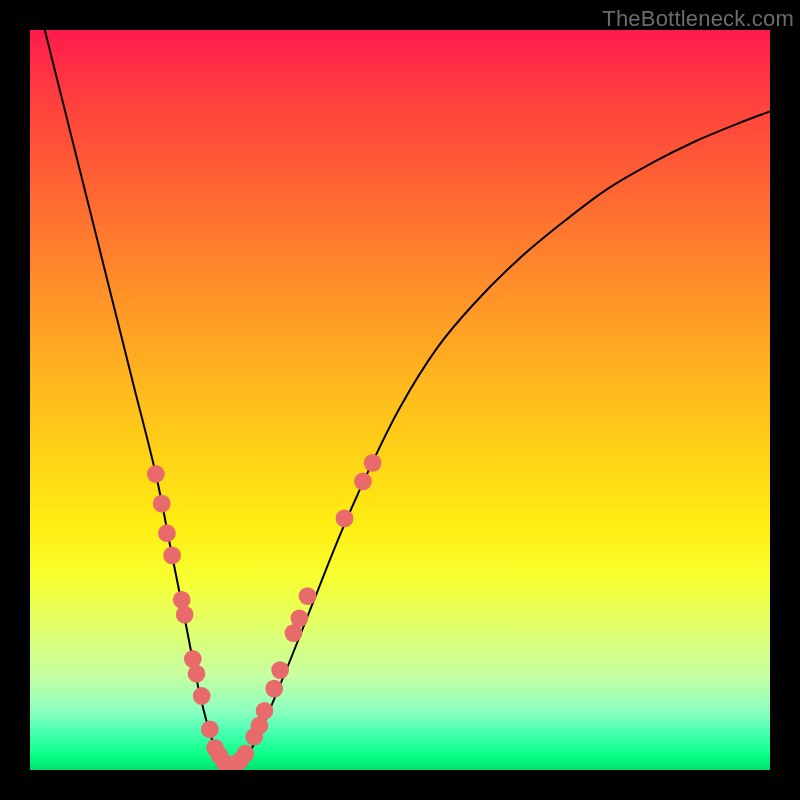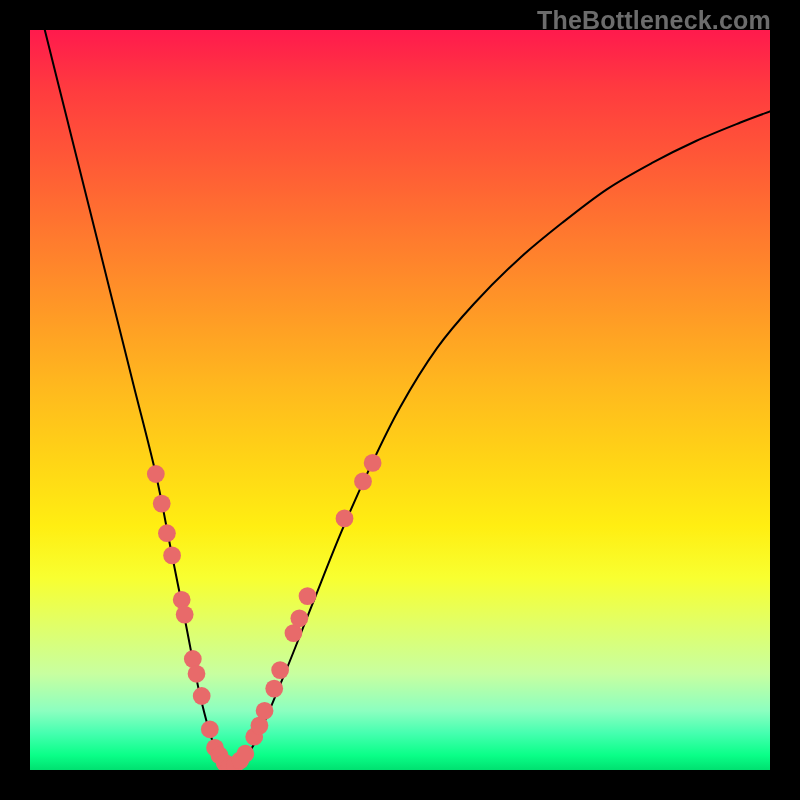--- a/index.html
+++ b/index.html
@@ -37,25 +37,25 @@
       #e6ff5c 79%,
       #c8ffa0 87%,
       #8cffc0 92%,
       #46ffb0 95%,
       #0aff88 98%,
       #00e070 100%);
   }
   .watermark {
     position: absolute;
     top: 6px;
-    right: 29px;
+    right: 6px;
     color: #6c6c6c;
-    font-size: 25px;
+    font-size: 22px;
     letter-spacing: 0.2px;
-    font-weight: 700;
+    font-weight: 400;
     user-select: none;
   }
   svg.curve {
     position: absolute;
     left: 0;
     top: 0;
     width: 740px;
     height: 740px;
   }
 </style>

